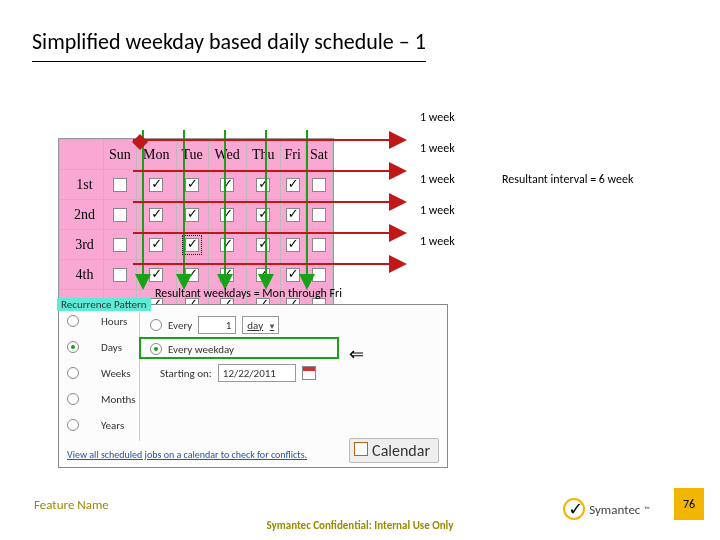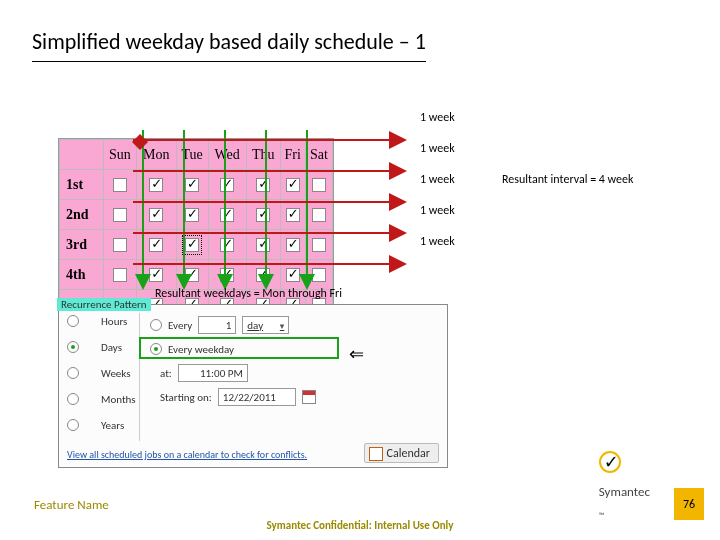--- a/index.html
+++ b/index.html
@@ -40,23 +40,23 @@
   .grid-table th, .grid-table td {
     border: 1px solid #bbb;
     text-align: center;
     font-family: "Times New Roman", serif;
     font-size: 14px;
     padding: 0;
     height: 30px;
   }
   .grid-table th.rowhead {
     width: 44px;
-    text-align: left;
+    text-align: center;
     padding-left: 6px;
-    font-weight: 700;
+    font-weight: 400;
   }
   .grid-table thead th { font-weight: 400; }
   .chk {
     display: inline-block;
     width: 14px; height: 14px;
     background: #fff;
     border: 1px solid #888;
     vertical-align: middle;
     position: relative;
   }
@@ -174,21 +174,21 @@
   .numbox, .selbox, .datebox {
     border: 1px solid #999;
     background: #fff;
     height: 18px;
     display: inline-flex;
     align-items: center;
     padding: 0 4px;
     font-size: 11px;
   }
   .numbox { width: 38px; justify-content: flex-end; }
-  .selbox { width: 47px; text-decoration: underline; }
+  .selbox { width: 37px; text-decoration: underline; }
   .selbox::after { content: "▾"; margin-left: auto; font-size: 9px; color: #555; }
   .datebox { width: 78px; }
   .timebox { width: 70px; }
   .highlight-box {
     position: absolute;
     border: 2px solid #18a218;
     left: 80px; top: 32px;
     width: 200px; height: 22px;
     pointer-events: none;
   }
@@ -198,21 +198,21 @@
     font-size: 18px;
     color: #000;
     pointer-events: none;
   }
   .calendar-pill {
     position: absolute;
     right: 8px; bottom: 4px;
     border: 1px solid #bbb;
     background: #eee;
     padding: 2px 8px 2px 22px;
-    font-size: 12px;
+    font-size: 16px;
     color: #333;
     border-radius: 2px;
   }
   .calendar-pill::before {
     content: "";
     position: absolute;
     left: 4px; top: 3px;
     width: 12px; height: 12px;
     background: linear-gradient(#fff,#fff) padding-box, #e07a2a;
     border: 1px solid #c06015;
@@ -244,24 +244,23 @@
     left: 0; right: 0;
     bottom: 8px;
     text-align: center;
     font-size: 11px;
     font-weight: 700;
     color: #9a8a00;
   }
   .logo {
     position: absolute;
     right: 70px; bottom: 20px;
-    display: flex; 
+    display: flex; align-items: center;
     font-size: 13px; color: #444;
-    gap: 11px;
-    flex-direction: column;
+    gap: 4px;
   }
   .logo .ring {
     width: 22px; height: 22px;
     border: 2px solid #f2b600;
     border-radius: 50%;
     position: relative;
   }
   .logo .ring::after {
     content: "✓";
     position: absolute;
@@ -382,21 +381,21 @@
 </svg>
 
 <div class="weeks-col">
   <div>1 week</div>
   <div>1 week</div>
   <div>1 week</div>
   <div>1 week</div>
   <div>1 week</div>
 </div>
 <div class="explain">
-  <div class="l1">Resultant interval = 4 week</div>
+  <div class="l1">Resultant interval = 6 week</div>
 </div>
 
 <div class="mid-caption">Resultant weekdays = Mon through Fri</div>
 
 <div class="recur-panel">
   <div class="recur-header">Recurrence Pattern</div>
 
   <div class="radio-col" id="radio-col">
       <div class="radio-row">
         <span class="radio"></span>
@@ -426,25 +425,20 @@
       <span>Every</span>
       <span class="numbox">1</span>
       <span class="selbox">day</span>
     </div>
     <div class="sub-row">
       <span class="radio on" id="every-weekday-radio"></span>
       <span>Every weekday</span>
     </div>
     <div class="sub-row">
       <span class="sub-radio-gap"></span>
-      <span>at:</span>
-      <span class="numbox timebox">11:00 PM</span>
-    </div>
-    <div class="sub-row">
-      <span class="sub-radio-gap"></span>
       <span>Starting on:</span>
       <span class="datebox">12/22/2011</span>
       <span class="cal-icon"></span>
     </div>
   </div>
 
   <div class="highlight-box"></div>
   <div class="left-arrow">⇐</div>
 
   <div class="view-link">View all scheduled jobs on a calendar to check for conflicts.</div>

